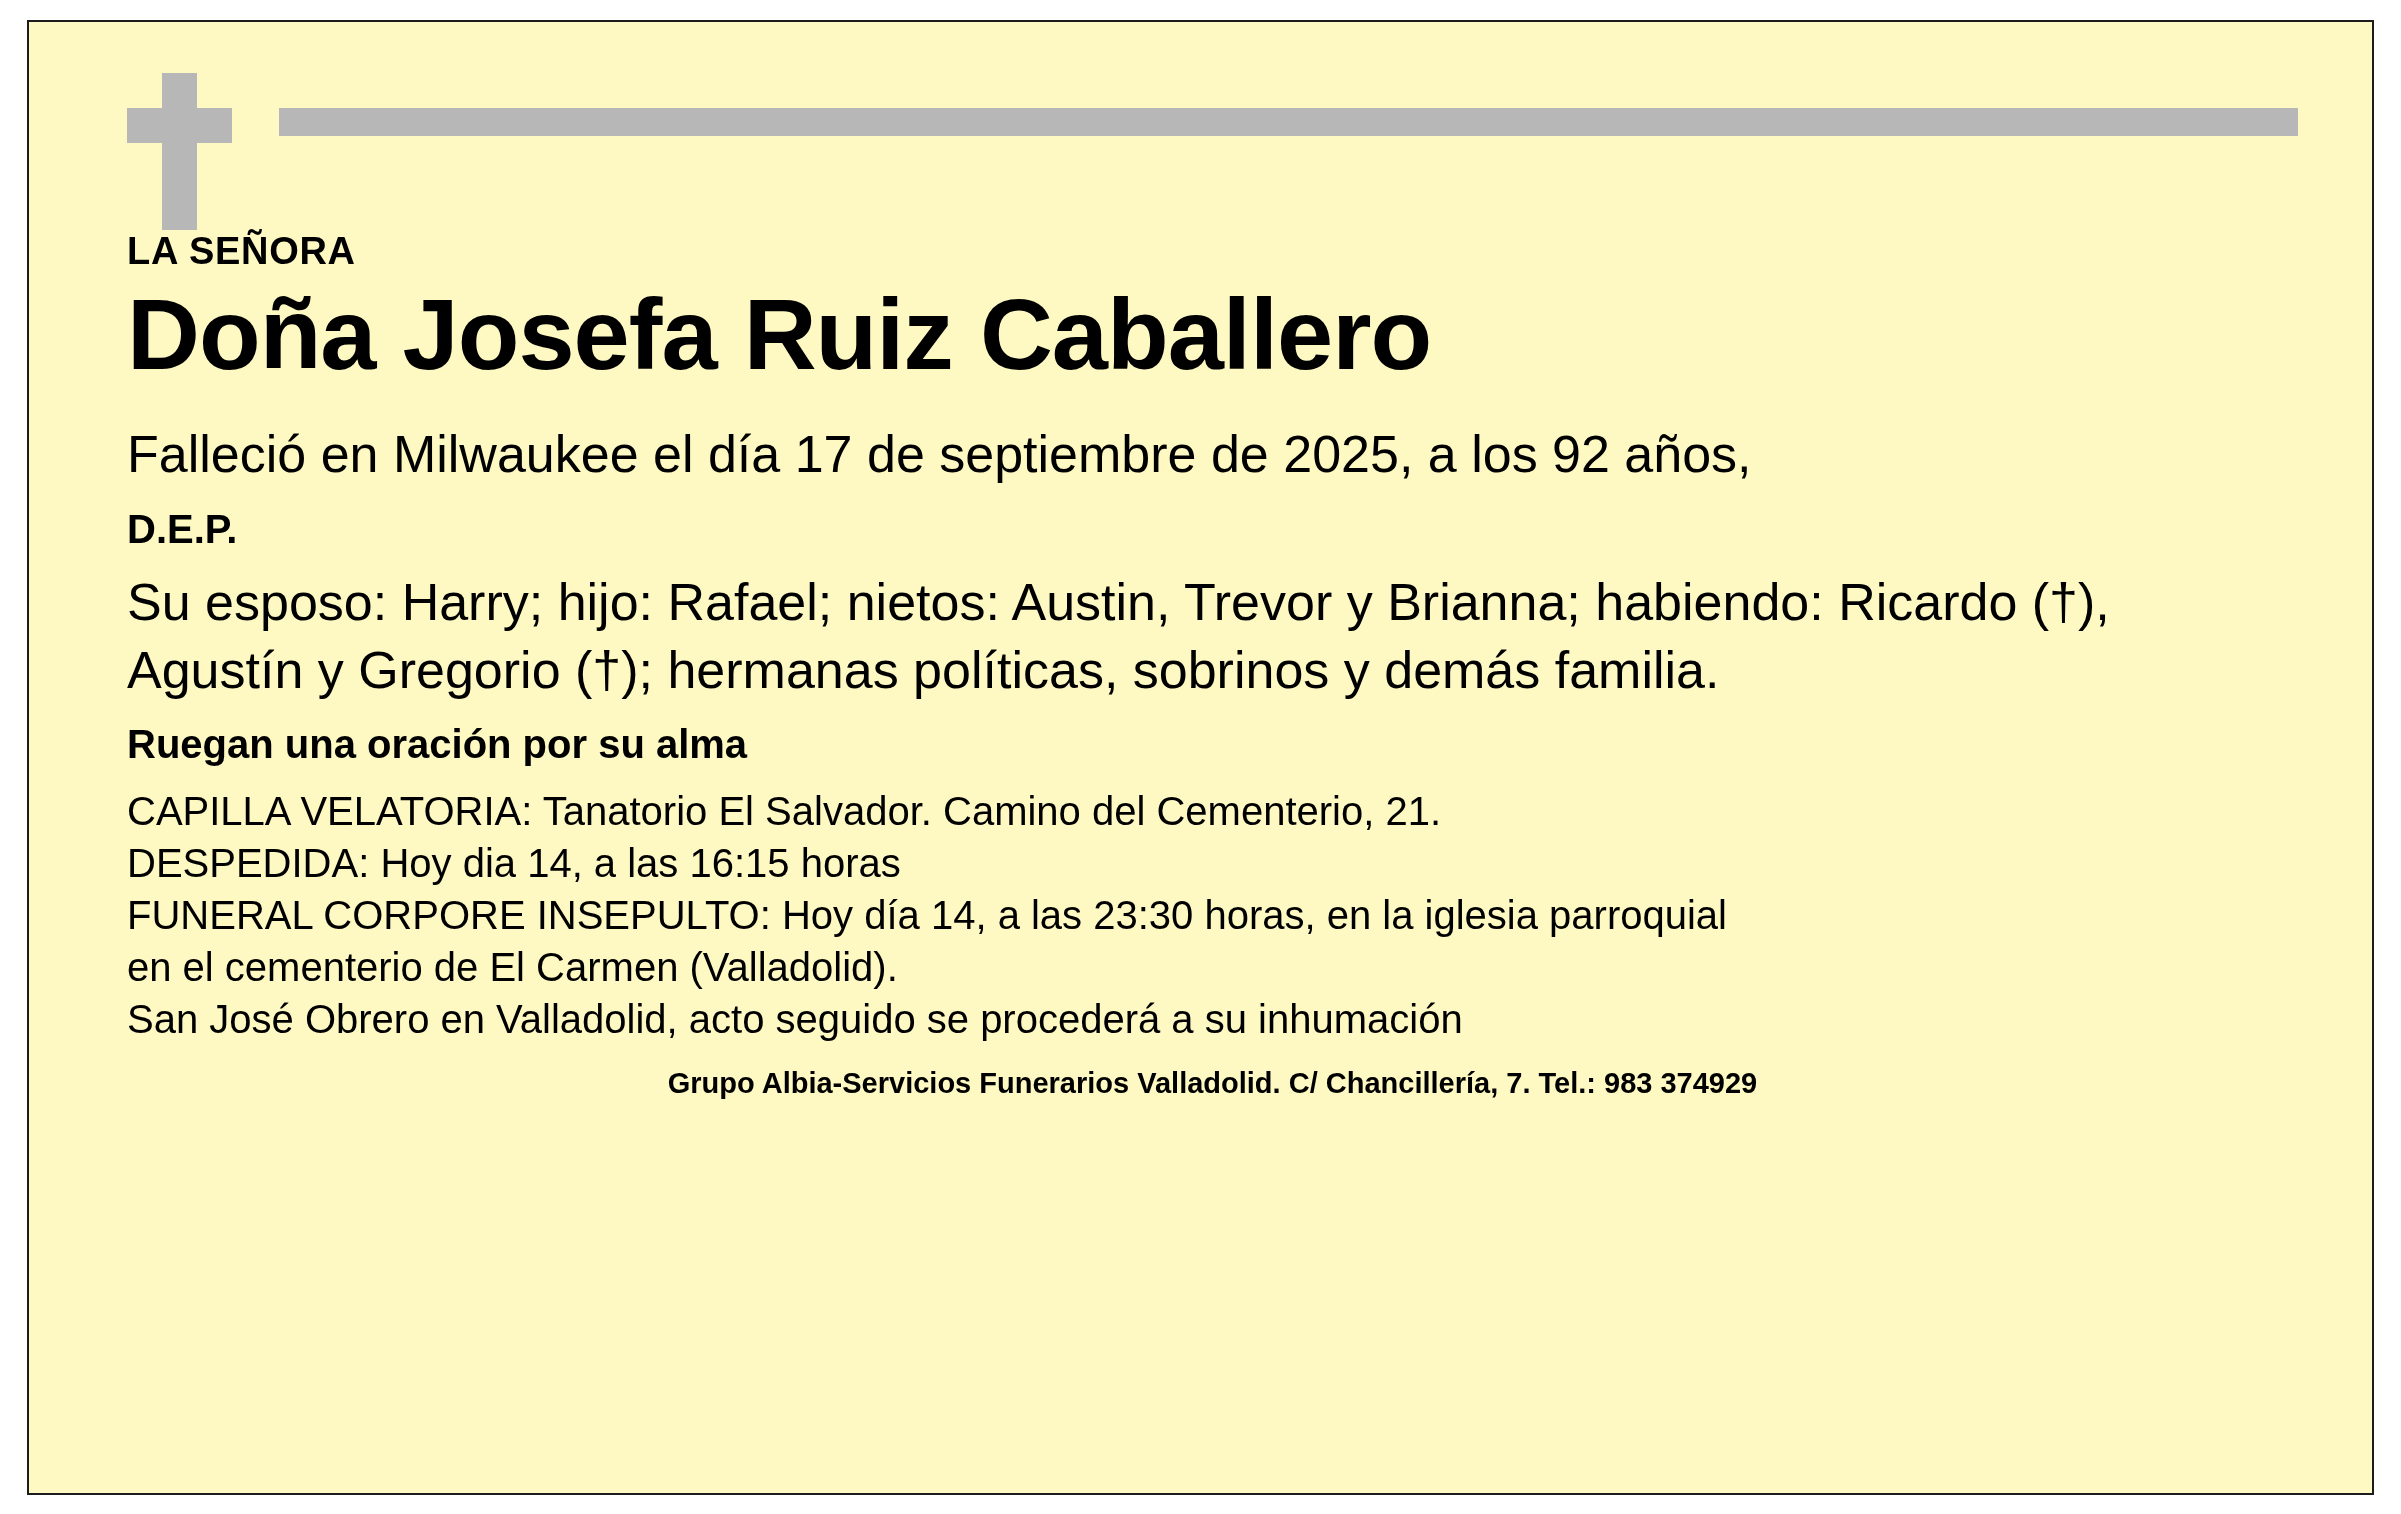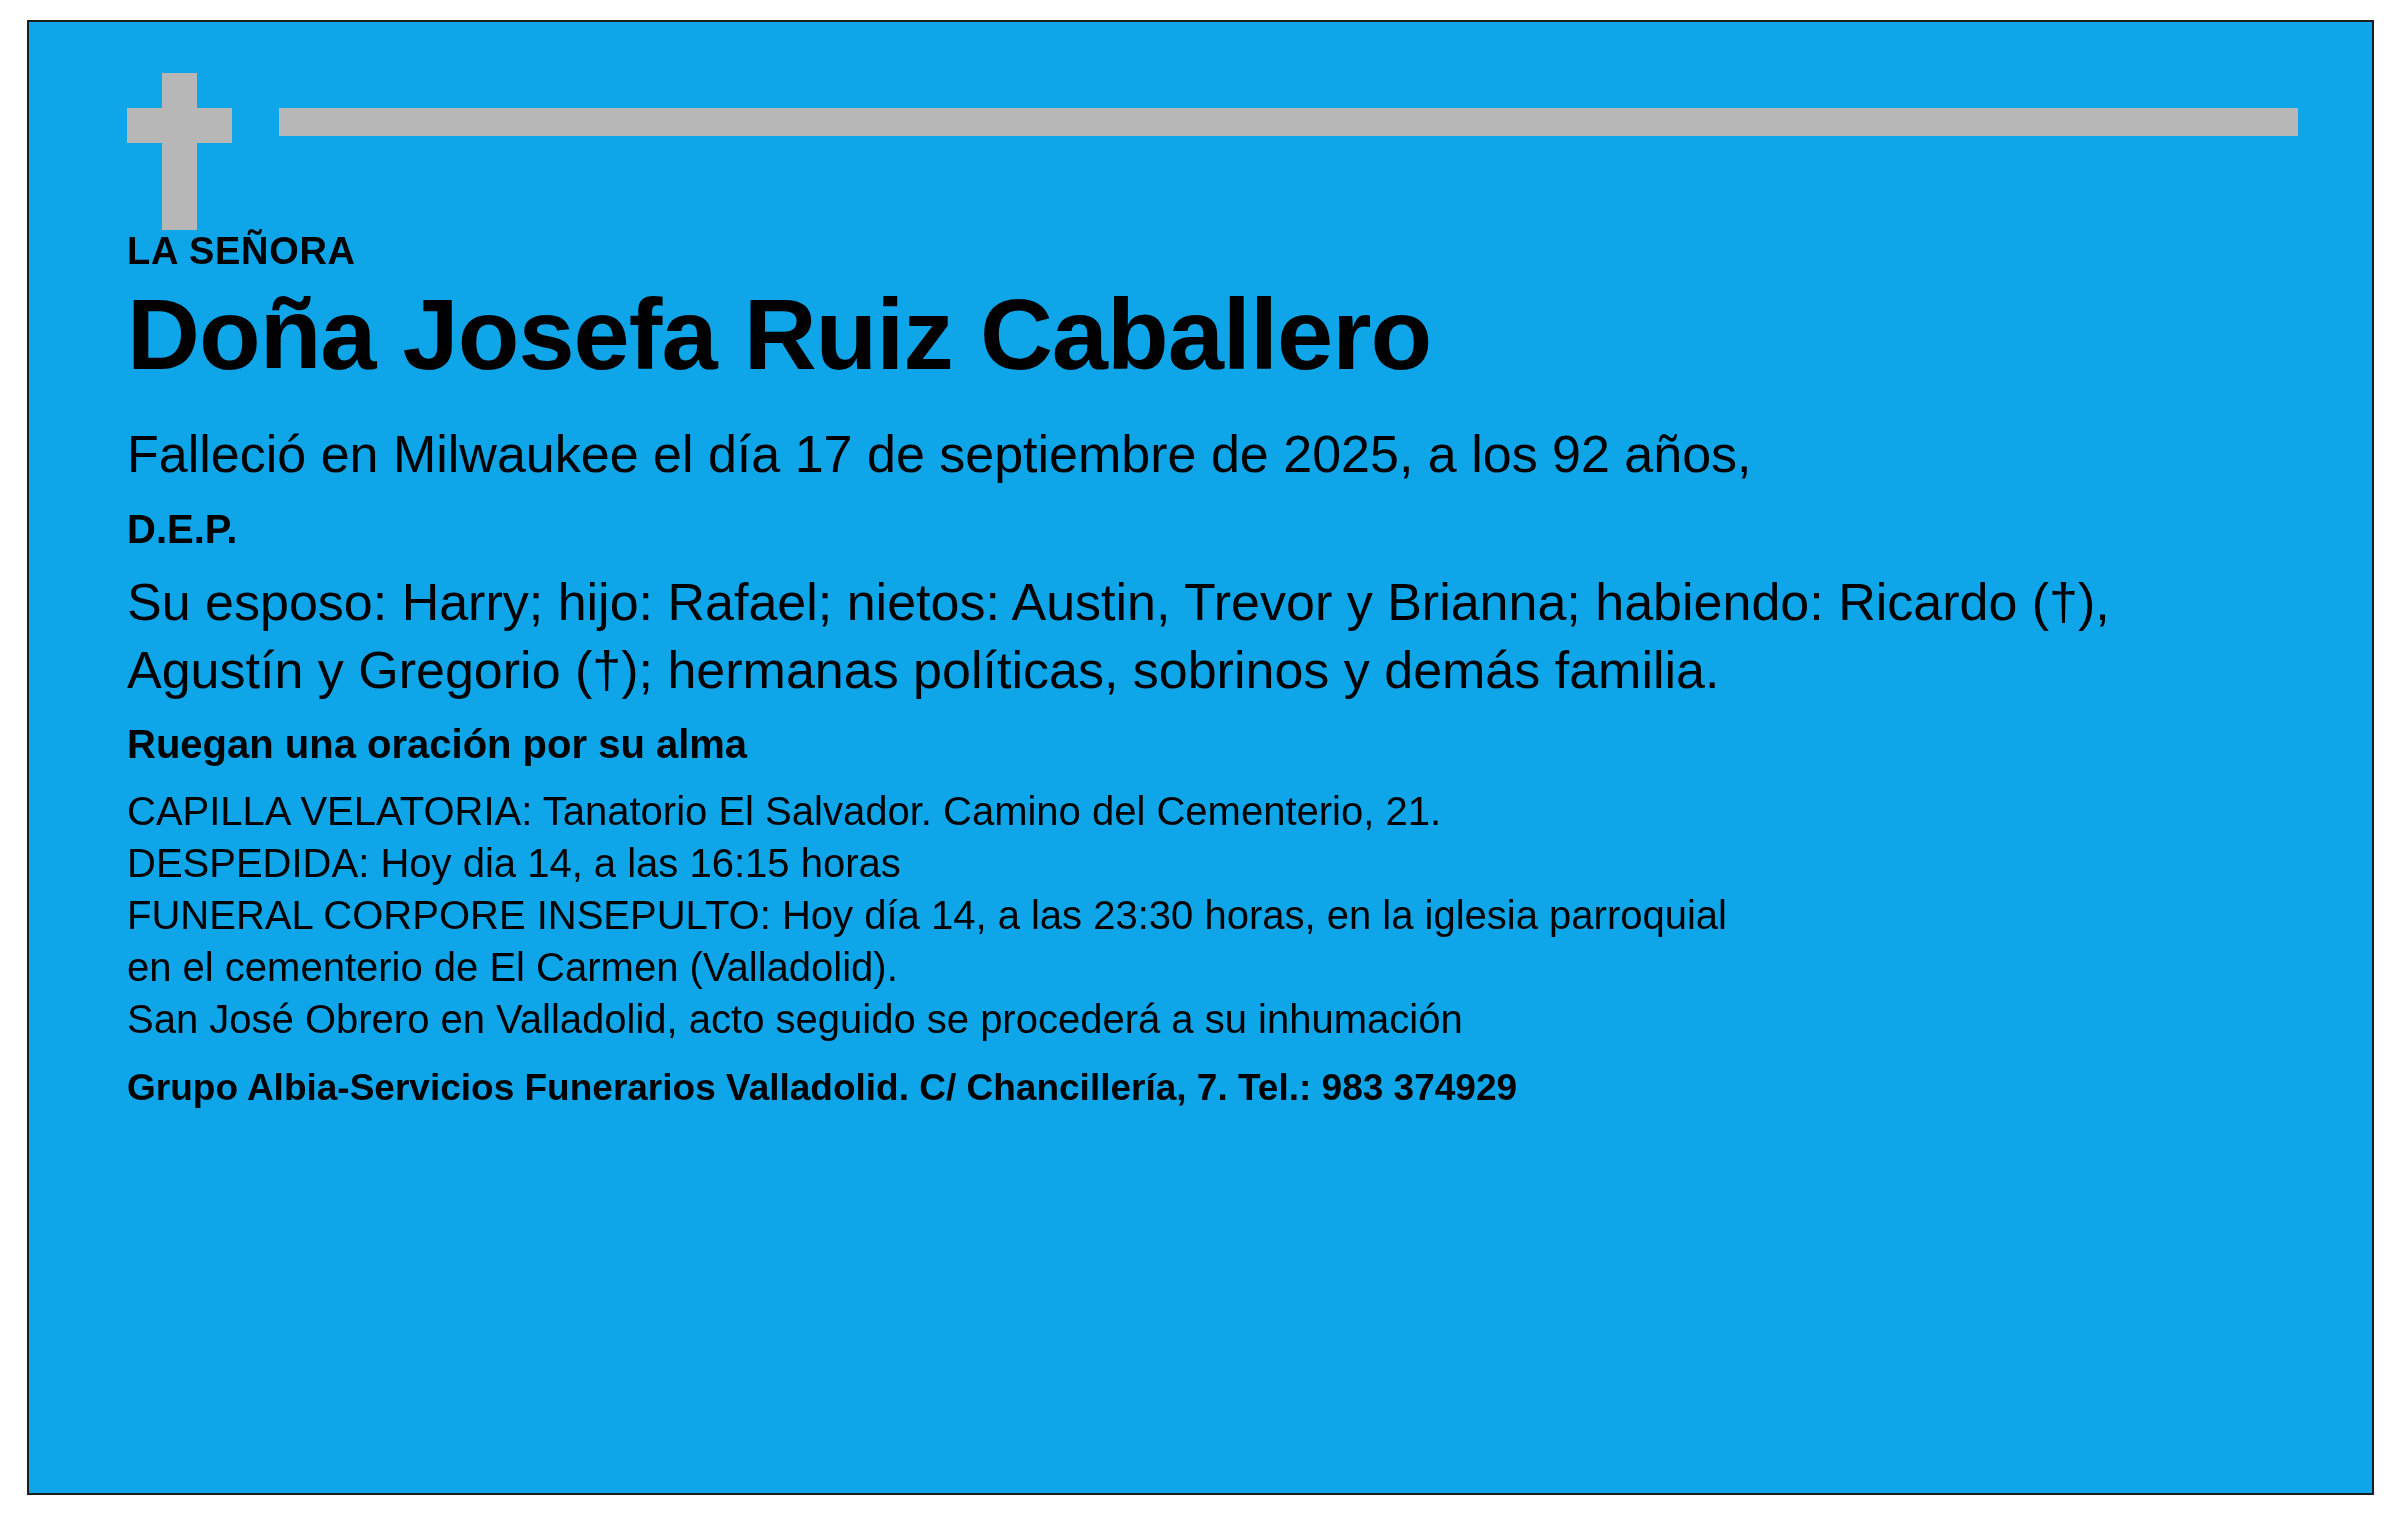--- a/index.html
+++ b/index.html
@@ -21,21 +21,21 @@
     height: 1515px;
     padding: 19.6px 27px 19.6px 27px;
     background: #ffffff;
   }
 
   .obituary-card {
     box-sizing: border-box;
     width: 100%;
     height: 100%;
     border: 2.5px solid #1c1c1c;
-    background: #0ea5e9;
+    background: #fef9c3;
     padding: 47px 74px 29px 98px;
     position: relative;
   }
 
   
   .header-row {
     position: relative;
     height: 162px;
   }
   .cross-icon {
@@ -103,24 +103,25 @@
   }
 
   .details {
     font-size: 40px;
     font-weight: 400;
     line-height: 1.30;
     margin: 0 0 20px 0;
   }
 
   .provider {
-    font-size: 37px;
+    font-size: 29px;
     font-weight: 700;
     line-height: 1.25;
-    margin: 0;
+    margin: 12px;
+    text-align: center;
   }
 
   .nowrap-line { display: block; }
 </style>
 </head>
 <body>
 
 <div class="obituary-page">
   <div class="obituary-card">
 

